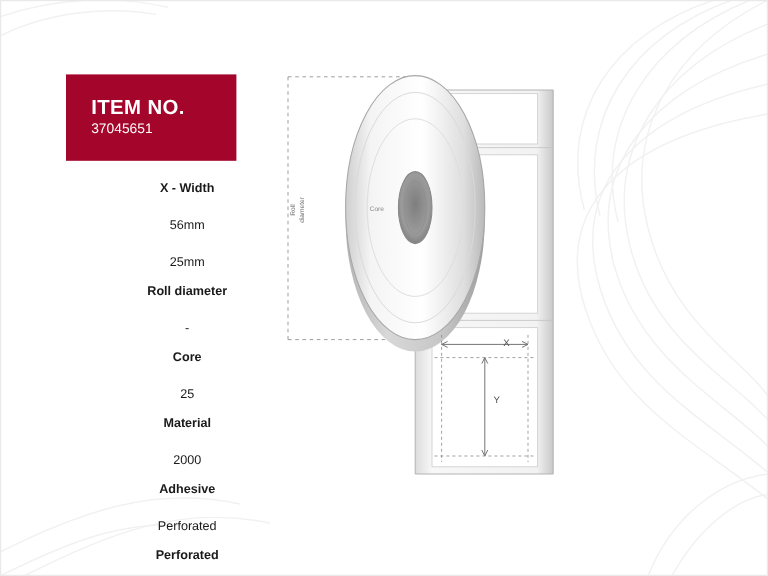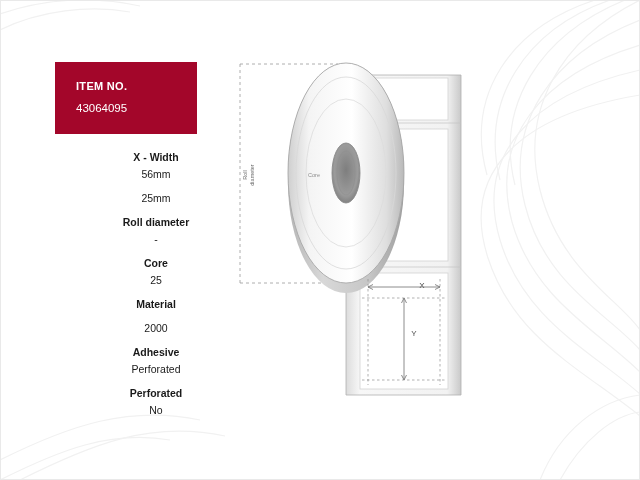--- a/index.html
+++ b/index.html
@@ -41,21 +41,21 @@
     width: 142px;
     height: 72px;
     background: #a3062a;
     z-index: 3;
   }
   .item-banner .ib-title {
     position: absolute;
     left: 21px;
     top: 18px;
     color: #ffffff;
-    font-size: 11px;
+    font-size: 17px;
     font-weight: bold;
     letter-spacing: 0.3px;
   }
   .item-banner .ib-value {
     position: absolute;
     left: 21px;
     top: 40px;
     color: #ffffff;
     font-size: 11.5px;
     font-weight: normal;
@@ -76,21 +76,21 @@
     font-size: 10.5px;
     font-weight: bold;
     color: #1a1a1a;
     line-height: 15px;
   }
   .spec .v {
     font-size: 10.5px;
     font-weight: normal;
     color: #1a1a1a;
     line-height: 15px;
-    margin-top: 2px;
+    margin-top: 16px;
   }
 
   
   .illustration {
     position: absolute;
     left: 228px;
     top: 55px;
     width: 270px;
     height: 390px;
     z-index: 2;
@@ -157,21 +157,21 @@
       <path d="M20,480 C90,445 150,420 225,436"></path>
       <path d="M540,480 C560,430 600,400 640,395"></path>
       <path d="M560,480 C582,440 614,415 640,412"></path>
       <path d="M0,30 C40,10 90,5 130,12"></path>
       <path d="M0,14 C46,-2 96,-4 140,6"></path>
     </g>
   </svg>
 
   <div class="item-banner">
     <div class="ib-title">ITEM NO.</div>
-    <div class="ib-value">43064095</div>
+    <div class="ib-value">37045651</div>
   </div>
 
   <div class="spec-list">
     <div class="spec">
       <div class="k">X - Width</div>
       <div class="v">56mm</div>
     </div>
     <div class="spec">
       <div class="v">25mm</div>
     </div>

